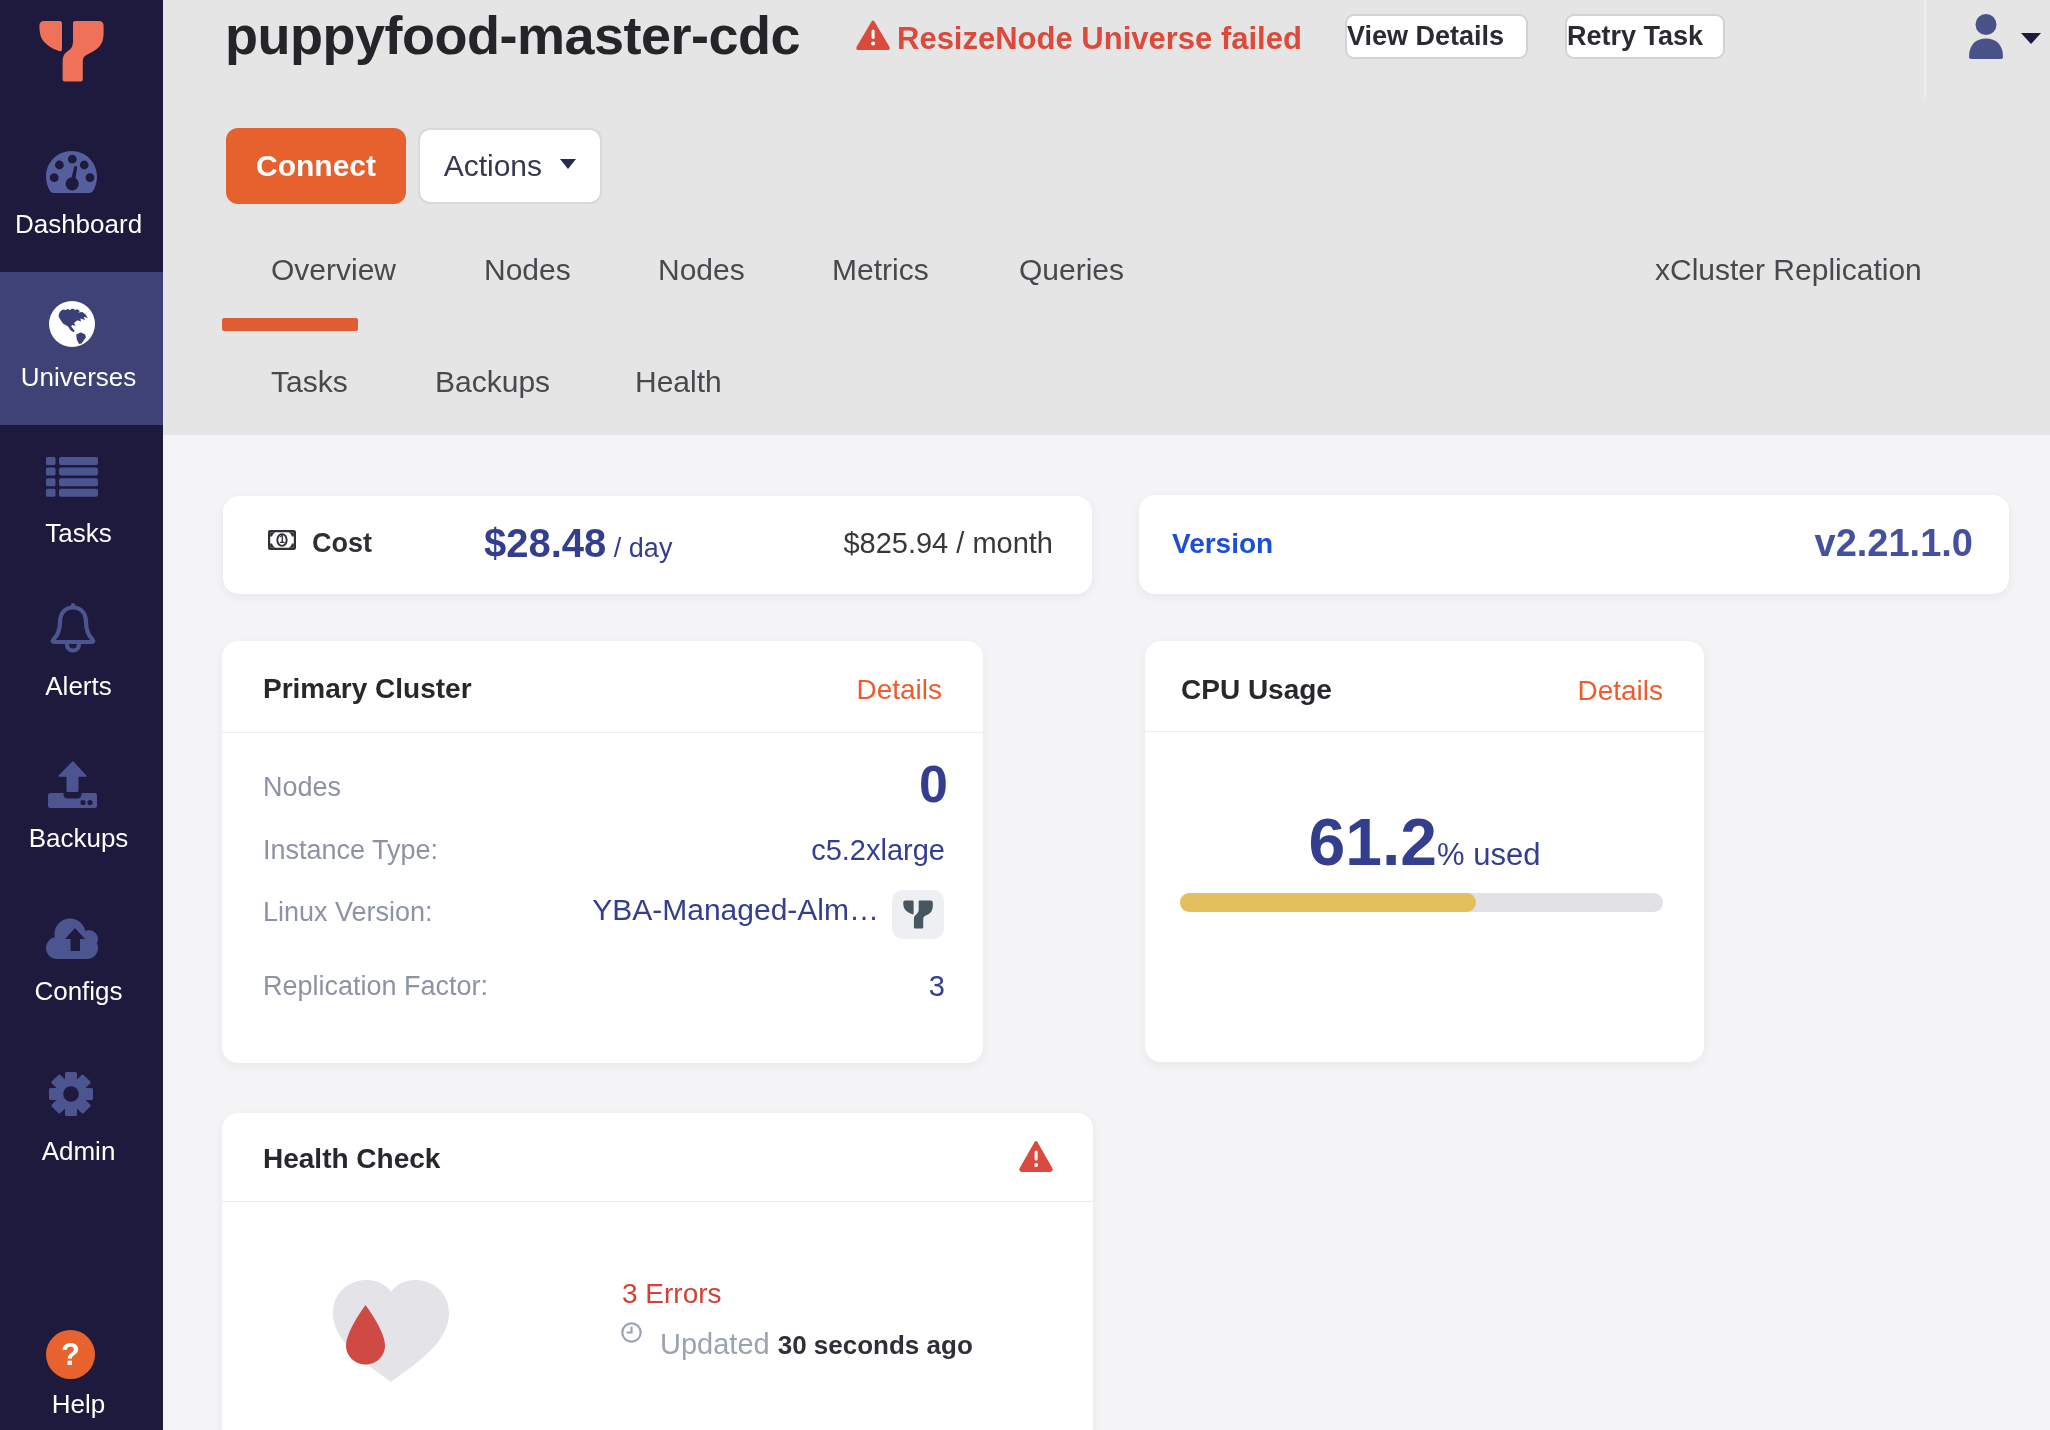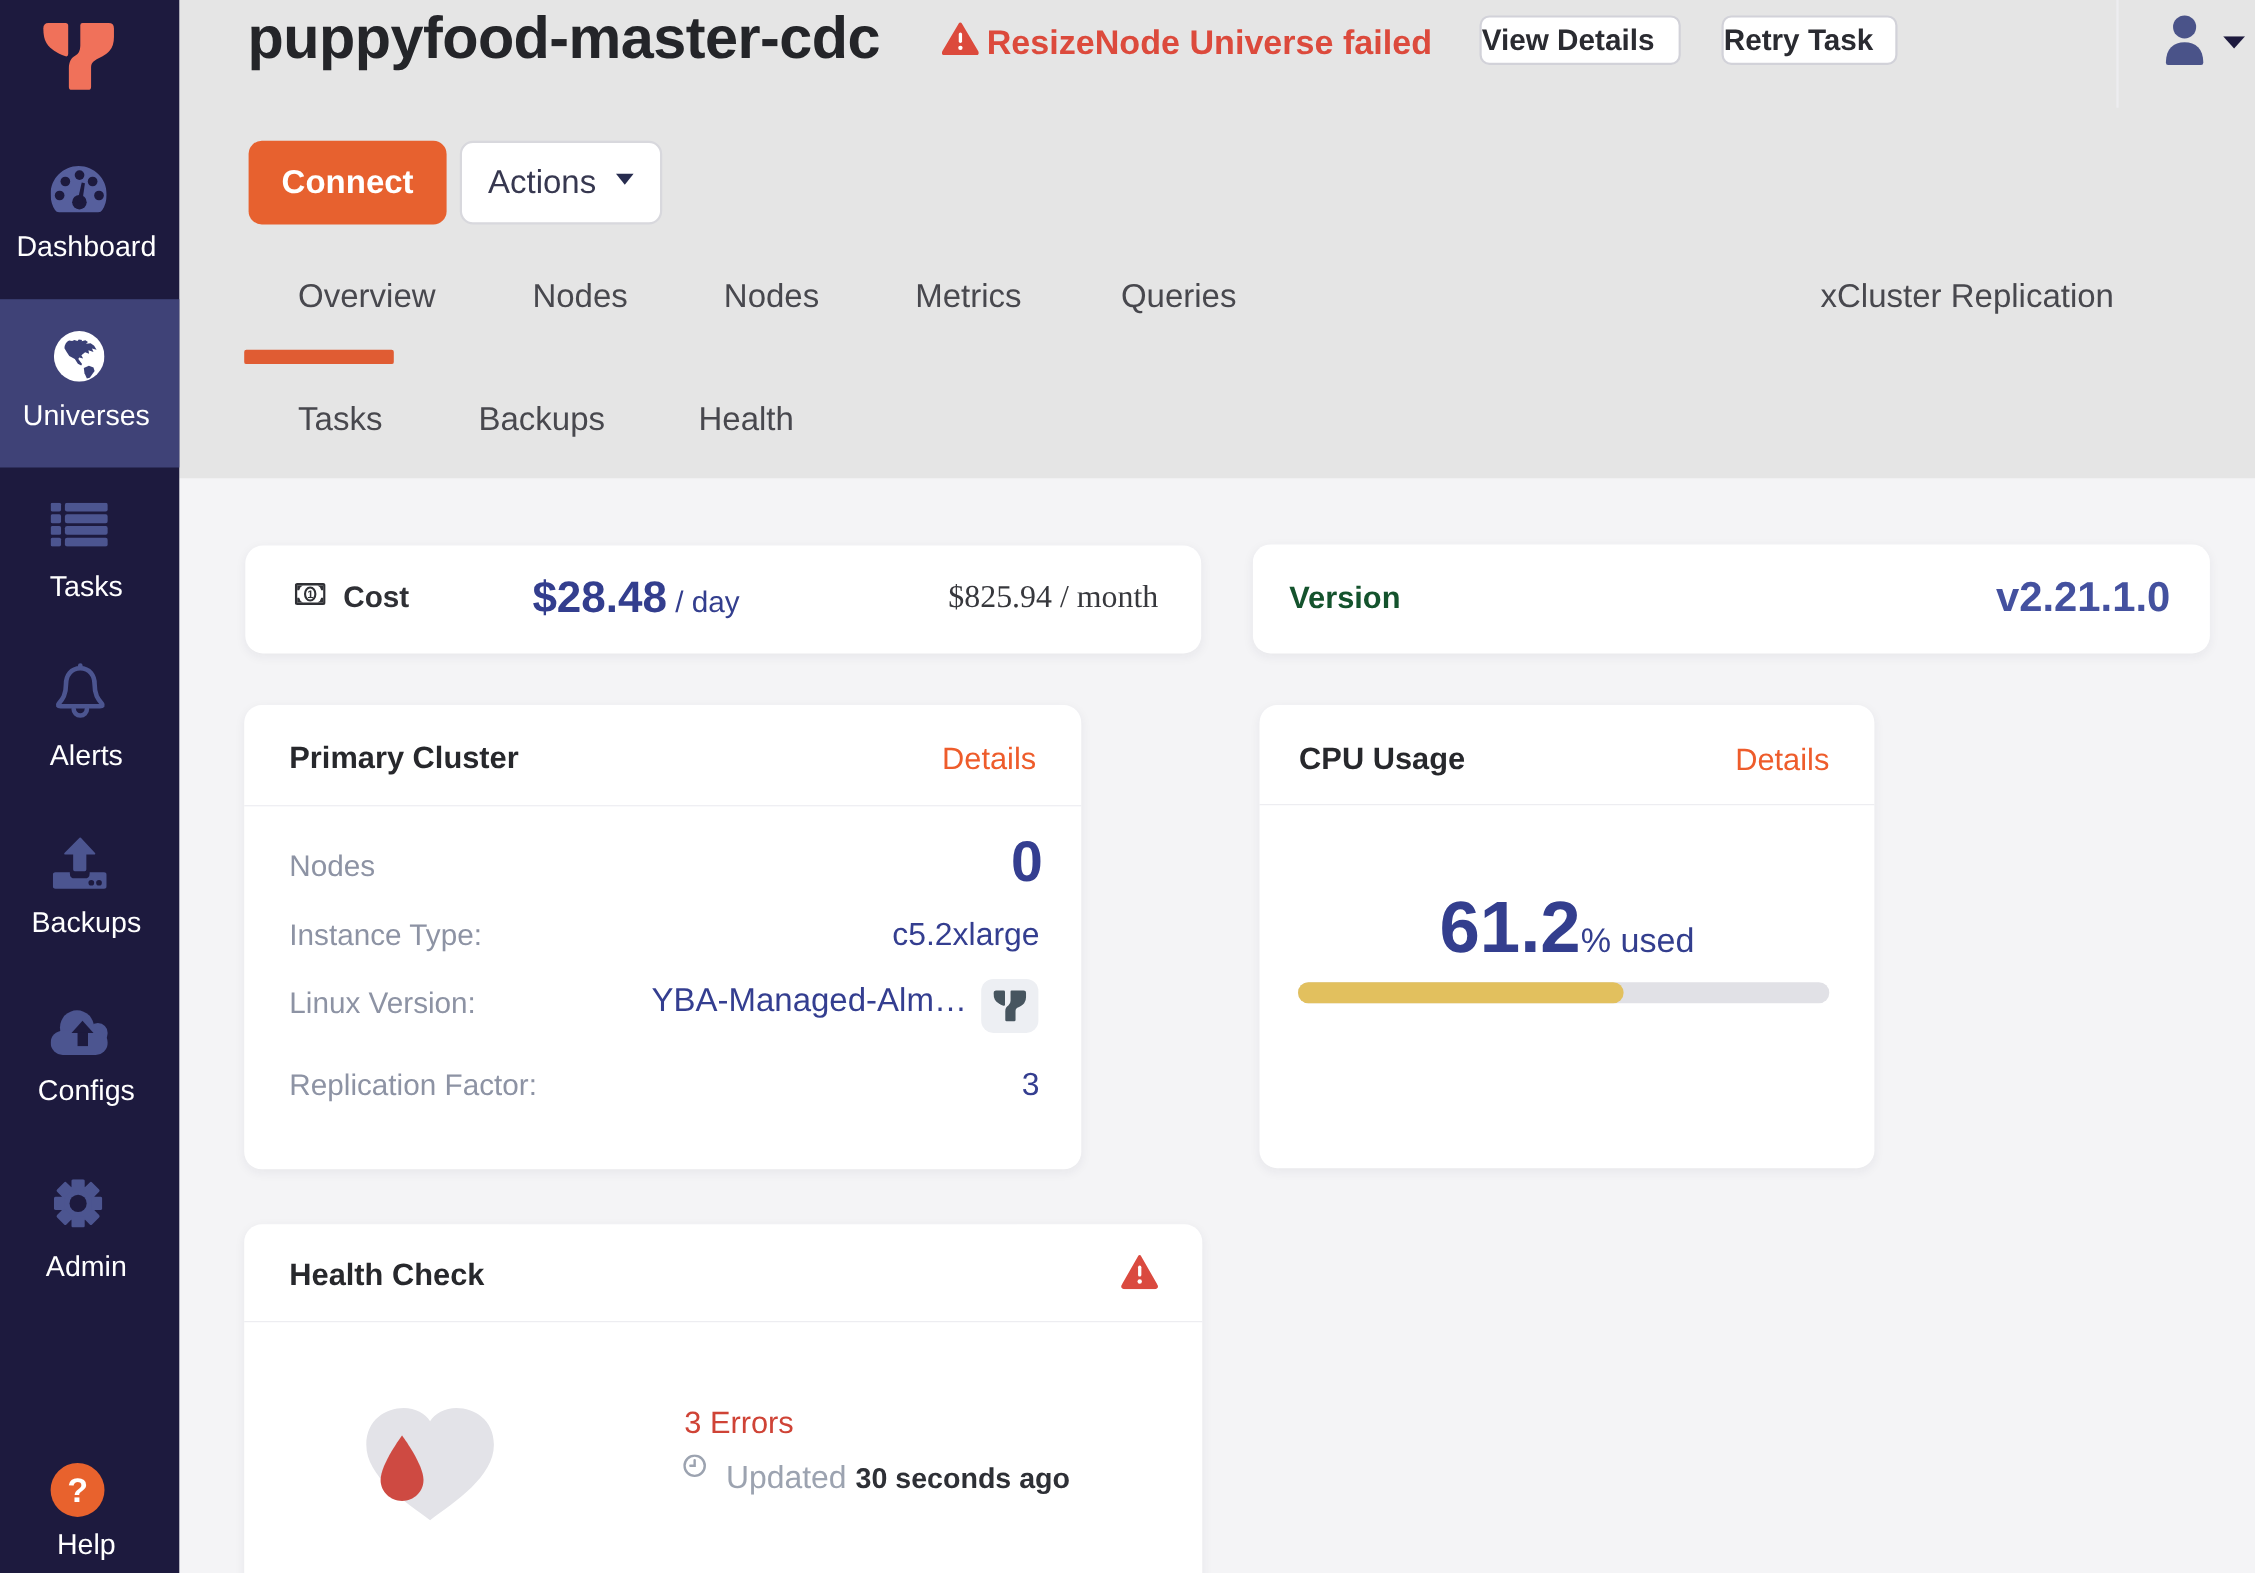--- a/index.html
+++ b/index.html
@@ -179,25 +179,25 @@
       <path d="M2.2,2.2 H7.4 Q4.6,3.4 4,6.6 L2.2,6.6 Z"></path>
       <path d="M25.8,2.2 H20.6 Q23.4,3.4 24,6.6 L25.8,6.6 Z"></path>
       <path d="M2.2,17.8 H7.4 Q4.6,16.6 4,13.4 L2.2,13.4 Z"></path>
       <path d="M25.8,17.8 H20.6 Q23.4,16.6 24,13.4 L25.8,13.4 Z"></path>
     </g>
     <ellipse cx="14" cy="10" rx="4.7" ry="5.9" fill="none" stroke="#2F3035" stroke-width="1.9"></ellipse>
     <text x="14" y="13.4" font-size="10" font-weight="bold" fill="#2F3035" text-anchor="middle" font-family="Liberation Sans, sans-serif">1</text>
   </svg>
   <div class="abs" style="left:89px;top:32px;font-size:27px;font-weight:bold;color:#2F3035;">Cost</div>
   <div class="abs" style="left:261px;top:25px;font-size:40px;font-weight:bold;color:#333E8E;">$28.48<span style="font-size:27px;font-weight:normal;"> / day</span></div>
-  <div class="abs" style="right:39px;top:31px;font-size:29px;color:#37383D;font-family:Liberation Serif, serif;">$825.94 / month</div>
+  <div class="abs" style="right:39px;top:31px;font-size:29px;color:#37383D;">$825.94 / month</div>
 </div>
 
 <div class="card" style="left:1139px;top:495px;width:870px;height:99px;">
-  <div class="abs" style="left:33px;top:33px;font-size:28px;font-weight:bold;color:#14532d;">Version</div>
+  <div class="abs" style="left:33px;top:33px;font-size:28px;font-weight:bold;color:#1d4ed8;">Version</div>
   <div class="abs" style="right:36px;top:27px;font-size:38px;font-weight:bold;color:#44519F;">v2.21.1.0</div>
 </div>
 
 <div class="card" style="left:222px;top:641px;width:761px;height:422px;">
   <div class="cardtitle" style="left:41px;top:32px;">Primary Cluster</div>
   <div class="details" style="right:41px;top:33px;">Details</div>
   <div class="divline" style="left:0;right:0;top:91px;"></div>
   <div class="rowlabel" style="top:131px;">Nodes</div>
   <div class="rowval" style="top:113px;right:35px;font-size:52px;font-weight:bold;">0</div>
   <div class="rowlabel" style="top:194px;">Instance Type:</div>

